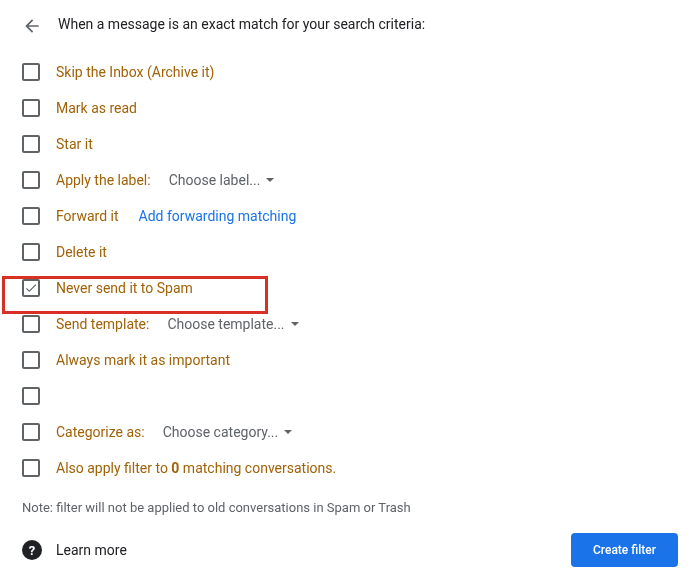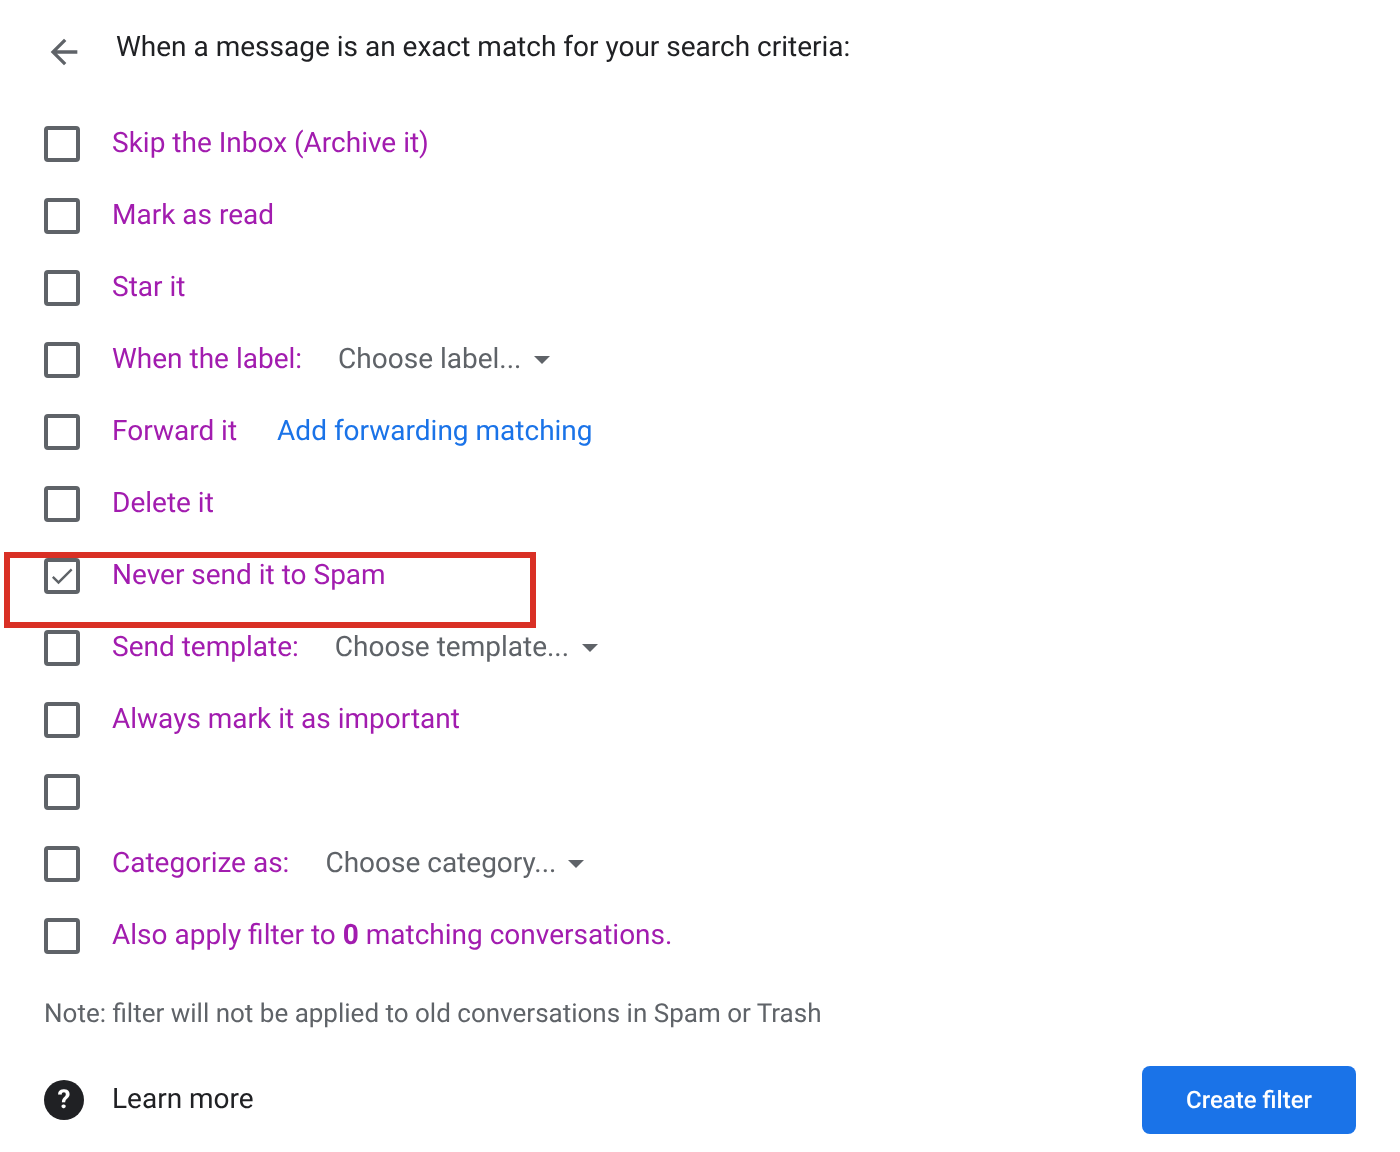--- a/index.html
+++ b/index.html
@@ -53,21 +53,21 @@
       justify-content: center;
       flex-shrink: 0;
     }
     .checkbox.checked {
       border-color: #5f6368;
     }
     .checkbox.checked svg {
       fill: #5f6368;
     }
     .option-label {
-      color: #a21caf;
+      color: #a16207;
     }
     .dropdown {
       display: inline-flex;
       align-items: center;
       gap: 6px;
       color: #5f6368;
       cursor: pointer;
       margin-left: 2px;
     }
     .caret {
@@ -161,21 +161,21 @@
     <span class="option-label">Mark as read</span>
   </div>
 
   <div class="option">
     <div class="checkbox"></div>
     <span class="option-label">Star it</span>
   </div>
 
   <div class="option">
     <div class="checkbox"></div>
-    <span class="option-label">When the label:</span>
+    <span class="option-label">Apply the label:</span>
     <span class="dropdown">
       <span>Choose label...</span>
       <span class="caret"></span>
     </span>
   </div>
 
   <div class="option">
     <div class="checkbox"></div>
     <span class="option-label">Forward it</span>
     <span class="link">Add forwarding matching</span>

